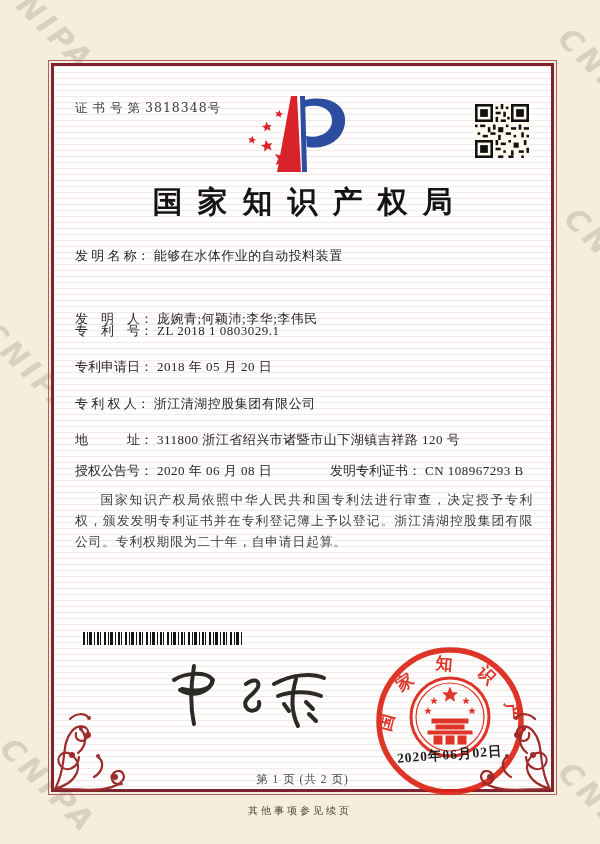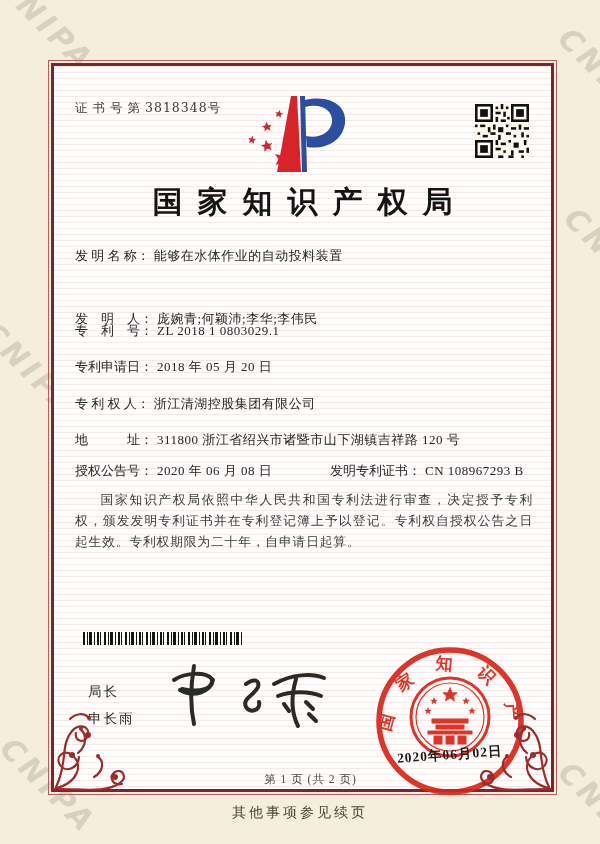--- a/index.html
+++ b/index.html
@@ -98,30 +98,30 @@
   }
 
   
   .signer{position:absolute;left:34px;top:617px;font-size:13.5px;color:#262626;}
   .signer div{margin-bottom:9px;letter-spacing:2px;}
   .signature{position:absolute;left:104px;top:594px;}
   .seal{position:absolute;left:316px;top:577px;}
 
   .page-info{
     position:absolute;left:0;top:706px;width:100%;text-align:center;
-    font-size:11.5px;color:#4a4a4a;letter-spacing:1px;margin-left:8px;
+    font-size:11.5px;color:#4a4a4a;letter-spacing:1px;
   }
 
   .flourish{position:absolute;z-index:3;}
   .flourish.left{left:-6px;bottom:-6px;}
   .flourish.right{right:-6px;bottom:-6px;transform:scaleX(-1);}
 
   .footer-note{
     position:absolute;left:0;top:804px;width:100%;text-align:center;
-    font-size:14px;color:#4a4436;letter-spacing:3px;z-index:2;
+    font-size:10px;color:#4a4436;letter-spacing:3px;z-index:2;
   }
 </style>
 </head>
 <body>
 
 <div class="page">
 
   <div class="wm wm1">CNIPA</div>
   <div class="wm wm2">CNIPA</div>
   <div class="wm wm3">CNIPA</div>
@@ -231,29 +231,25 @@
         <span class="lab">地　　　址：</span><span class="val">311800 浙江省绍兴市诸暨市山下湖镇吉祥路 120 号</span>
       </div>
       <div class="field f6">
         <span class="lab">授权公告号：</span><span class="val">2020 年 06 月 08 日</span>
         <span class="auth2">
           <span class="lab">发明专利证书：</span><span class="val">CN 108967293 B</span>
         </span>
       </div>
 
       <div class="body-text">
-        <p>国家知识产权局依照中华人民共和国专利法进行审查，决定授予专利权，颁发发明专利证书并在专利登记簿上予以登记。专利权自授权公告之日起生效。专利权期限为二十年，自申请日起算。</p>
+        <p>国家知识产权局依照中华人民共和国专利法进行审查，决定授予专利权，颁发发明专利证书并在专利登记簿上予以登记。浙江清湖控股集团有限公司。专利权期限为二十年，自申请日起算。</p>
       </div>
 
       <div class="barcode"></div>
 
-      <div class="signer">
-        <div>局长</div>
-        <div>申长雨</div>
-      </div>
 
       <svg class="signature" width="180" height="72" viewBox="0 0 180 72">
         <g fill="none" stroke="#2b2a24" stroke-width="4" stroke-linecap="round" stroke-linejoin="round">
           <path d="M36 6 C33 24 32 46 36 64"></path>
           <path d="M16 20 C28 12 48 12 54 19 C56 29 42 33 24 29"></path>
           <path d="M22 30 C36 38 52 32 55 20"></path>
           <path d="M88 24 C96 18 102 20 100 27 C96 36 84 38 88 47 C92 54 103 50 101 42"></path>
           <path d="M116 24 C134 14 154 13 166 18"></path>
           <path d="M138 19 C133 36 133 52 140 66"></path>
           <path d="M120 36 C132 31 152 31 163 36"></path>

